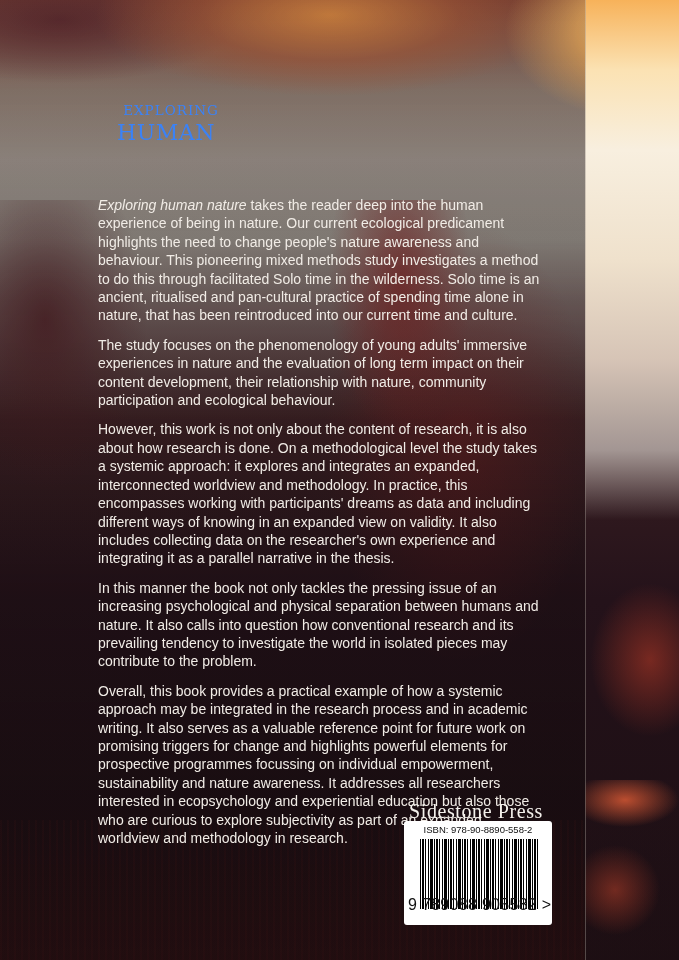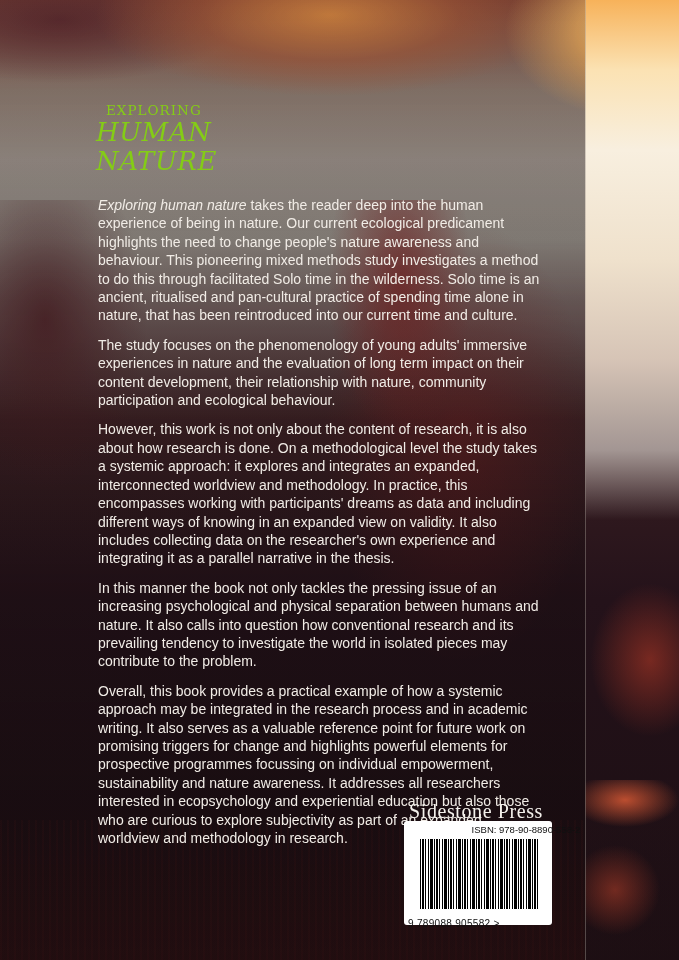--- a/index.html
+++ b/index.html
@@ -46,25 +46,25 @@
 
     
     .panel {
       position: absolute; left: 0; top: 0; width: 585px; height: 960px;
       background: linear-gradient(180deg, rgba(60,60,60,0.18) 0%, rgba(40,30,30,0.15) 35%, rgba(20,10,12,0.35) 60%, rgba(15,8,10,0.45) 100%);
       border-right: 1px solid rgba(200,190,180,0.35);
     }
 
     .title-block {
       position: absolute; left: 96px; top: 102px; width: 140px;
-      color: #84cc16;
+      text-align: center; color: #3b82f6;
       font-family: "DejaVu Serif", serif;
     }
     .title-small { font-size: 13.5px; letter-spacing: 1px; line-height: 16px; margin-left: 10px; }
-    .title-big { font-size: 26px; letter-spacing: 0.5px; line-height: 29px; font-weight: normal; font-style: italic; }
+    .title-big { font-size: 22px; letter-spacing: 0.5px; line-height: 29px; font-weight: normal; }
 
     .body-text {
       position: absolute; left: 98px; top: 196px; width: 446px;
       color: #f1ece6;
       font-family: Liberation Sans, sans-serif;
       font-size: 14px; line-height: 18.4px;
     }
     .body-text p { margin: 0 0 11px 0; }
     .body-text em { font-style: italic; }
 
@@ -72,50 +72,49 @@
       position: absolute; left: 409px; top: 800px;
       color: #f4f1ec; font-family: "Liberation Serif", serif;
       font-size: 20px; letter-spacing: 0.6px;
     }
     .barcode-box {
       position: absolute; left: 404px; top: 821px; width: 148px; height: 104px;
       background: #ffffff; border-radius: 3px;
     }
     .isbn-label {
       position: absolute; left: 0; top: 3px; width: 148px; text-align: center;
-      font-family: "Liberation Sans", sans-serif; font-size: 9.5px; color: #111; padding-left: 48px;
+      font-family: "Liberation Sans", sans-serif; font-size: 9.5px; color: #111;
     }
     .bars {
       position: absolute; left: 16px; top: 18px; width: 118px; height: 70px;
       background: repeating-linear-gradient(90deg,
         #000 0px, #000 1px, #fff 1px, #fff 2px, #000 2px, #000 4px, #fff 4px, #fff 5px,
         #000 5px, #000 6px, #fff 6px, #fff 8px, #000 8px, #000 9px, #fff 9px, #fff 10px,
         #000 10px, #000 13px, #fff 13px, #fff 14px);
     }
     .digits {
-      position: absolute; left: 4px; top: 97px; width: 142px;
-      font-family: "Liberation Sans", sans-serif; font-size: 10px; color: #111;
+      position: absolute; left: 4px; top: 75px; width: 142px;
+      font-family: "Liberation Sans", sans-serif; font-size: 16px; color: #111;
       background: transparent; white-space: nowrap; letter-spacing: 0.3px;
     }
   </style>
 </head>
 <body>
 
 <div class="cover">
   <div class="bg-sky"></div>
   <div class="bg-mountain"></div>
   <div class="bg-cloud-right"></div>
   <div class="bg-ember"></div>
   <div class="bg-grass"></div>
   <div class="panel"></div>
 
   <div class="title-block">
     <div class="title-small">EXPLORING</div>
     <div class="title-big">HUMAN</div>
-    <div class="title-big">NATURE</div>
   </div>
 
   <div class="body-text">
     <p><em>Exploring human nature</em><span> takes the reader deep into the human experience of being in nature. Our current ecological predicament highlights the need to change people's nature awareness and behaviour. This pioneering mixed methods study investigates a method to do this through facilitated Solo time in the wilderness. Solo time is an ancient, ritualised and pan-cultural practice of spending time alone in nature, that has been reintroduced into our current time and culture.</span></p>
     <p>The study focuses on the phenomenology of young adults' immersive experiences in nature and the evaluation of long term impact on their content development, their relationship with nature, community participation and ecological behaviour.</p>
     <p>However, this work is not only about the content of research, it is also about how research is done. On a methodological level the study takes a systemic approach: it explores and integrates an expanded, interconnected worldview and methodology. In practice, this encompasses working with participants' dreams as data and including different ways of knowing in an expanded view on validity.  It also includes collecting data on the researcher's own experience and integrating it as a parallel narrative in the thesis.</p>
     <p>In this manner the book not only tackles the pressing issue of an increasing psychological and physical separation between humans and nature. It also calls into question how conventional research and its prevailing tendency to investigate the world in isolated pieces may contribute to the problem.</p>
     <p>Overall, this book provides a practical example of how a systemic approach may be integrated in the research process and in academic writing. It also serves as a valuable reference point for future work on promising triggers for change and highlights powerful elements for prospective programmes focussing on individual empowerment, sustainability and nature awareness. It addresses all researchers interested in ecopsychology and experiential education but also those who are curious to explore subjectivity as part of an expanded worldview and methodology in research.</p>
   </div>
 

